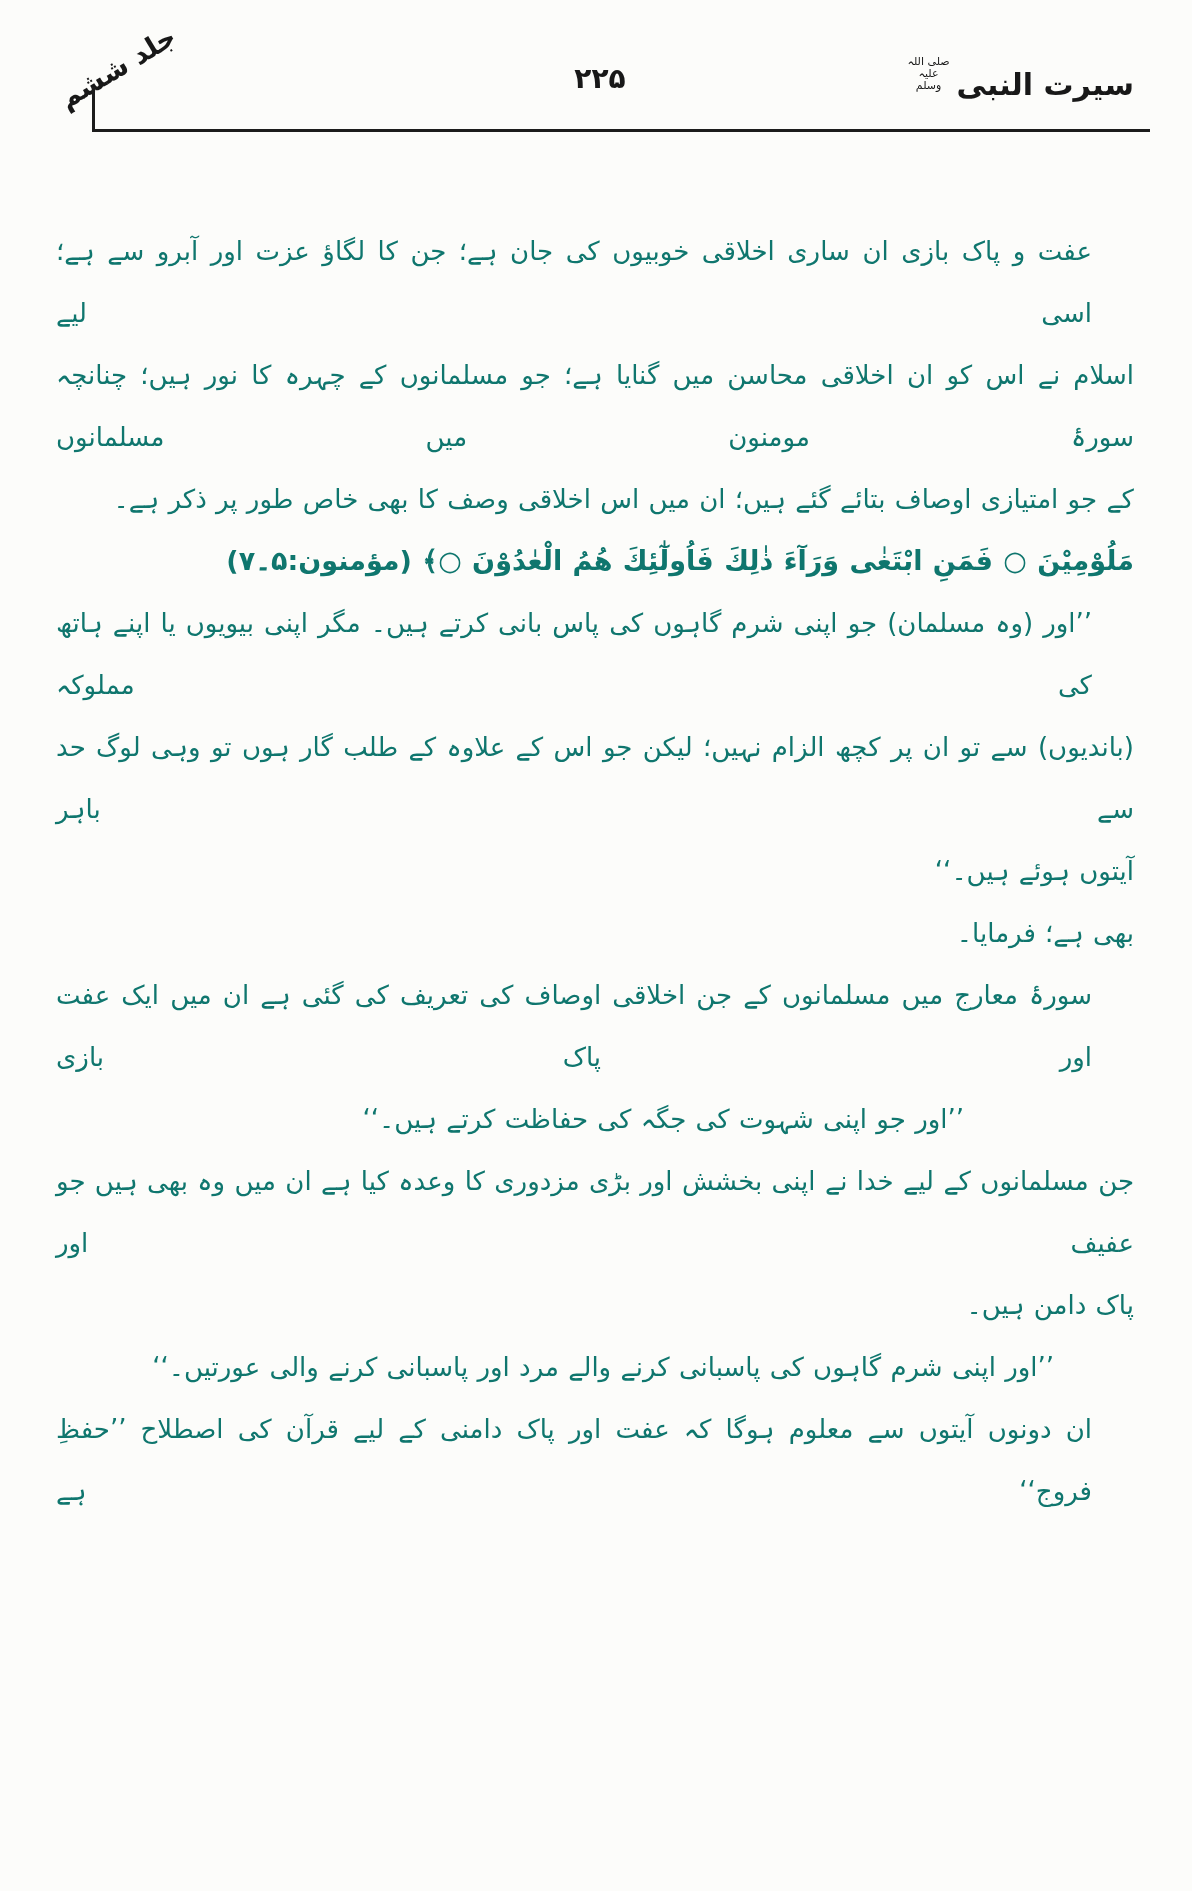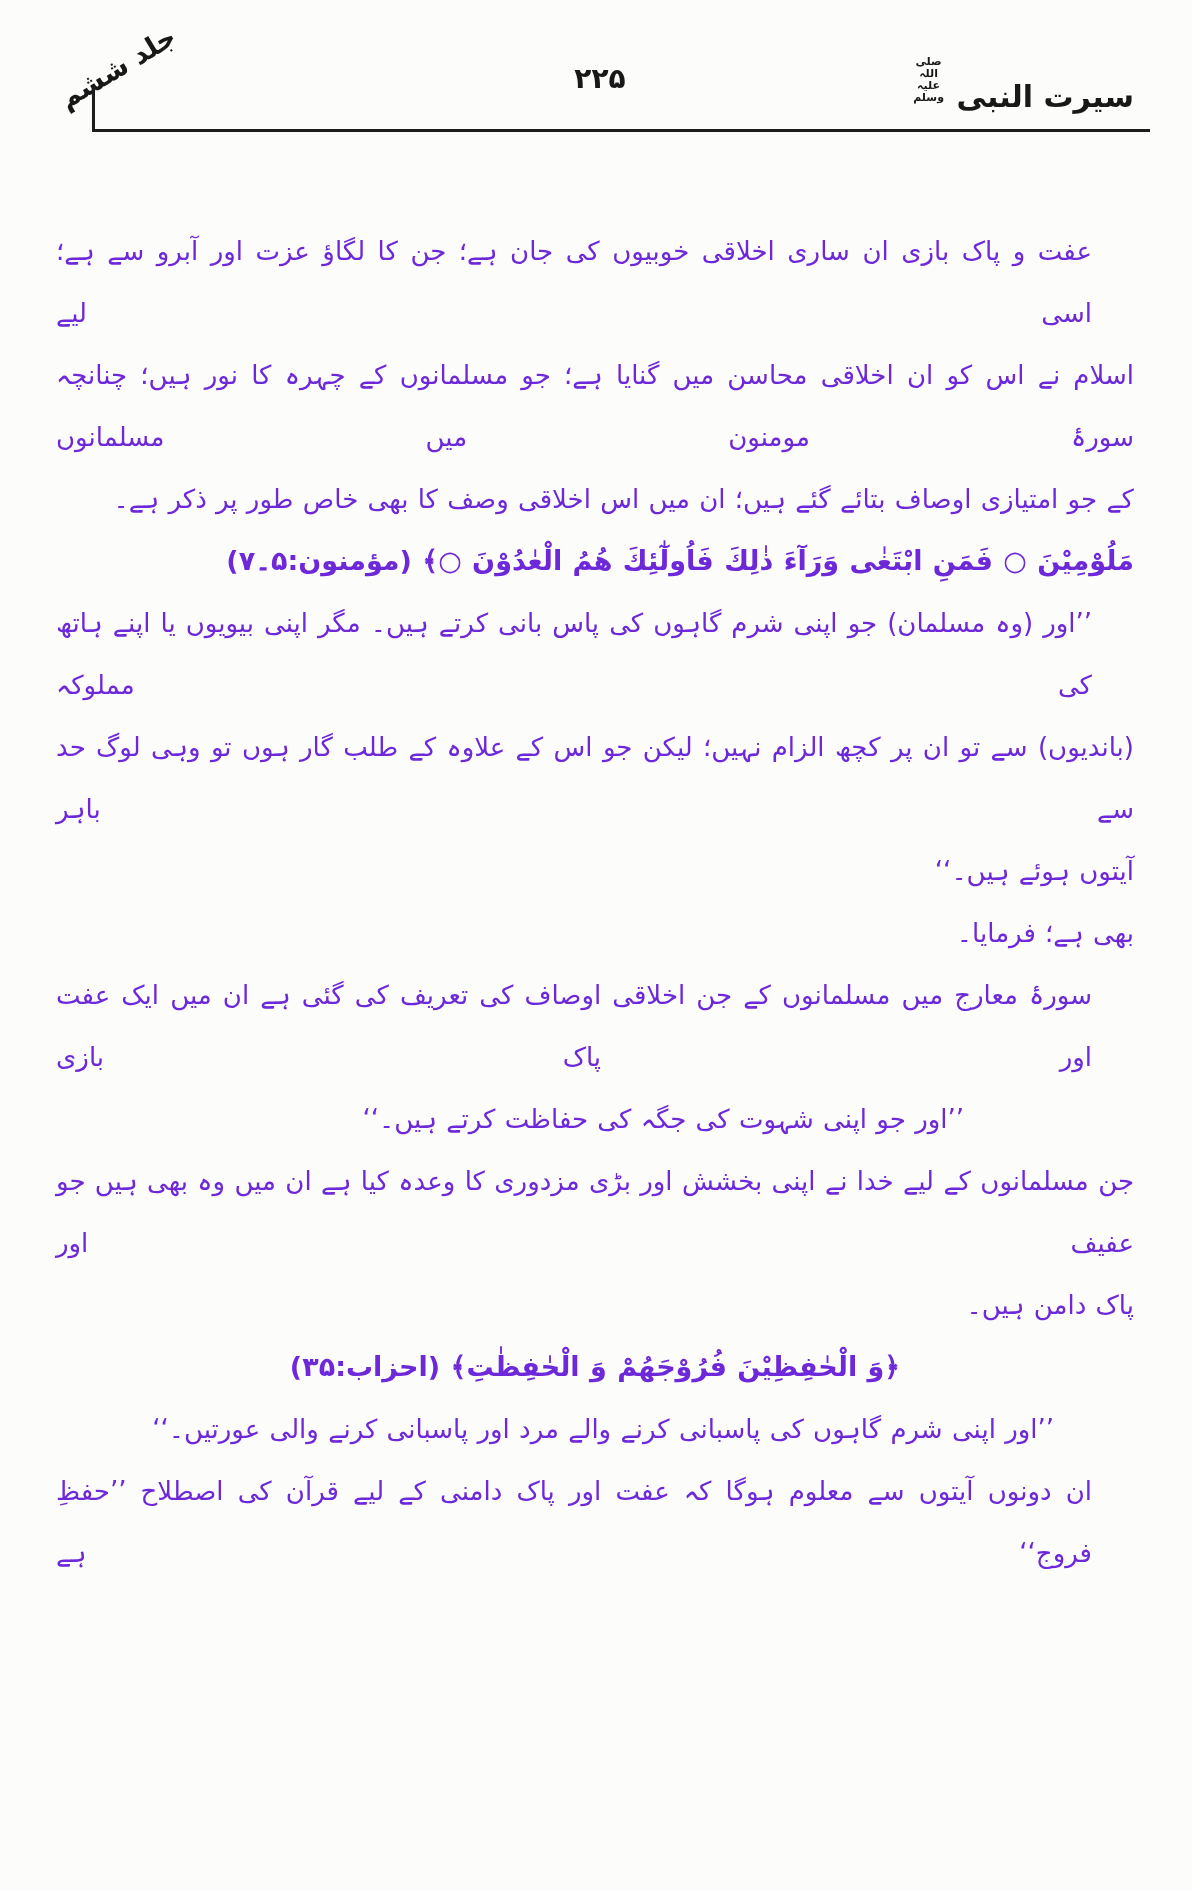--- a/index.html
+++ b/index.html
@@ -16,21 +16,21 @@
   }
   
   .header { position: relative; height: 132px; }
   .book-title {
     position: absolute; top: 56px; right: 58px;
     font-size: 30px; font-weight: 700; direction: rtl;
     letter-spacing: 0;
   }
   .honorific {
     display: inline-block; width: 44px;
-    font-size: 11px; line-height: 1.08; font-weight: 700;
+    font-size: 11px; line-height: 1.08; font-weight: 400;
     text-align: center; vertical-align: 6px; margin-right: 6px;
   }
   .page-number {
     position: absolute; top: 62px; left: 8px; right: 0;
     text-align: center; font-size: 28px; font-weight: 700;
   }
   .volume {
     position: absolute; top: 52px; left: 52px;
     font-size: 27px; font-weight: 700;
     transform: rotate(-31deg); transform-origin: 50% 50%;
@@ -53,21 +53,21 @@
     direction: rtl;
   }
   
   .text-body {
     margin: 88px 58px 0 56px;
     direction: rtl;
   }
   .line {
     font-size: 26px;
     line-height: 62px;
-    color: #6d28d9;
+    color: #0f766e;
     direction: rtl;
     word-spacing: 1px;
   }
   .line.quran { font-weight: 700; font-size: 27px; }
   .line.translation { font-size: 26px; }
   .al-justify { text-align: justify; text-align-last: justify; }
   .al-start   { text-align: right; }
   .al-center  { text-align: center; }
   .ind-1 { padding-right: 42px; }
   .ind-2 { padding-right: 80px; }
@@ -96,18 +96,17 @@
       <div class="line body al-start">کے جو امتیازی اوصاف بتائے گئے ہیں؛ ان میں اس اخلاقی وصف کا بھی خاص طور پر ذکر ہے۔</div>
       <div class="line quran al-start">مَلُوْمِيْنَ ○ فَمَنِ ابْتَغٰى وَرَآءَ ذٰلِكَ فَاُولٰٓئِكَ هُمُ الْعٰدُوْنَ ○﴾ (مؤمنون:۵۔۷)</div>
       <div class="line translation al-justify ind-1">’’اور (وہ مسلمان) جو اپنی شرم گاہوں کی پاس بانی کرتے ہیں۔ مگر اپنی بیویوں یا اپنے ہاتھ کی مملوکہ</div>
       <div class="line translation al-justify">(باندیوں) سے تو ان پر کچھ الزام نہیں؛ لیکن جو اس کے علاوہ کے طلب گار ہوں تو وہی لوگ حد سے باہر</div>
       <div class="line translation al-start">آیتوں ہوئے ہیں۔‘‘</div>
       <div class="line body al-start">بھی ہے؛ فرمایا۔</div>
       <div class="line body al-justify ind-1">سورۂ معارج میں مسلمانوں کے جن اخلاقی اوصاف کی تعریف کی گئی ہے ان میں ایک عفت اور پاک بازی</div>
       <div class="line translation al-start ind-3">’’اور جو اپنی شہوت کی جگہ کی حفاظت کرتے ہیں۔‘‘</div>
       <div class="line body al-justify">جن مسلمانوں کے لیے خدا نے اپنی بخشش اور بڑی مزدوری کا وعدہ کیا ہے ان میں وہ بھی ہیں جو عفیف اور</div>
       <div class="line body al-start">پاک دامن ہیں۔</div>
-      <div class="line quran al-center">﴿وَ الْحٰفِظِيْنَ فُرُوْجَهُمْ وَ الْحٰفِظٰتِ﴾ (احزاب:۳۵)</div>
       <div class="line translation al-start ind-2">’’اور اپنی شرم گاہوں کی پاسبانی کرنے والے مرد اور پاسبانی کرنے والی عورتیں۔‘‘</div>
       <div class="line body al-justify ind-1">ان دونوں آیتوں سے معلوم ہوگا کہ عفت اور پاک دامنی کے لیے قرآن کی اصطلاح ’’حفظِ فروج‘‘ ہے</div>
     </div>
 
 </div>
 
 </body></html>

